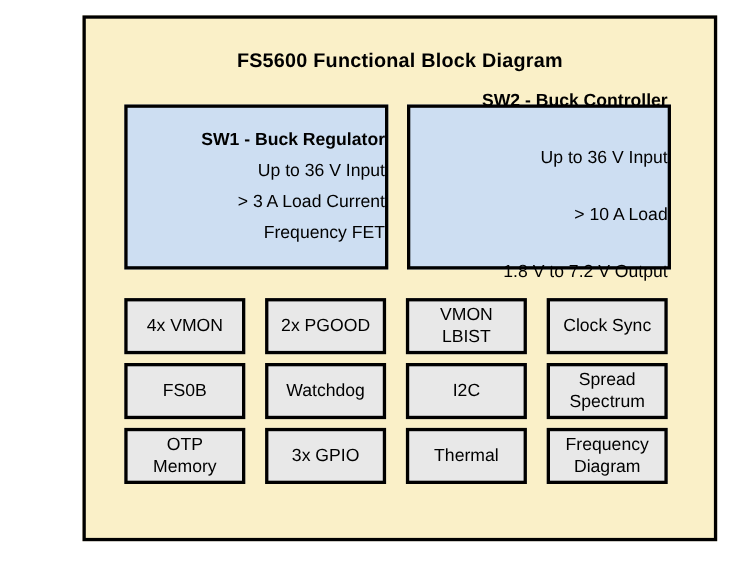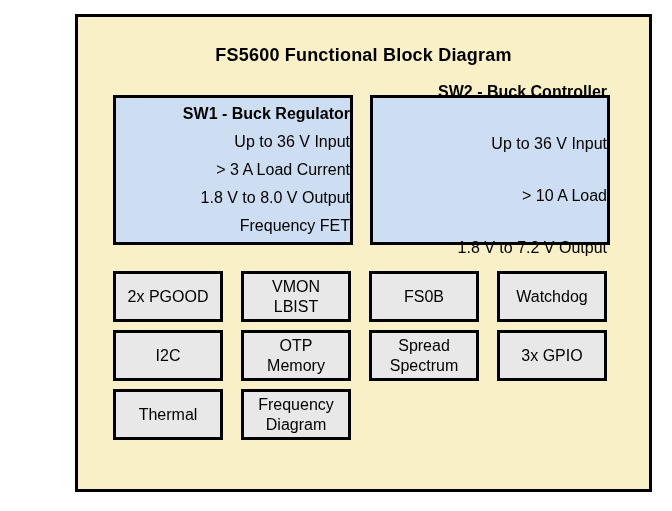--- a/index.html
+++ b/index.html
@@ -80,55 +80,60 @@
 
 <div class="canvas">
   <div class="panel">
 
     <div class="title">FS5600 Functional Block Diagram</div>
 
     <div class="sw-box sw1">
       <div class="sw-title">SW1 - Buck Regulator</div>
       <div class="sw-line">Up to 36 V Input</div>
       <div class="sw-line">&gt; 3 A Load Current</div>
-      <div class="sw-line">1.8 V to 8.0 V Output</div>
       <div class="sw-line">Frequency FET</div>
     </div>
 
     <div class="sw-box sw2">
       <div class="sw-title">SW2 - Buck Controller</div>
       <div class="sw-line">Up to 36 V Input</div>
       <div class="sw-line">&gt; 10 A Load</div>
       <div class="sw-line">1.8 V to 7.2 V Output</div>
     </div>
 
     <div class="grid">
       <div class="cell">
+        <span>4x VMON</span>
+      </div>
+      <div class="cell">
         <span>2x PGOOD</span>
       </div>
       <div class="cell">
         <span>VMON</span>
         <span>LBIST</span>
+      </div>
+      <div class="cell">
+        <span>Clock Sync</span>
       </div>
       <div class="cell">
         <span>FS0B</span>
       </div>
       <div class="cell">
         <span>Watchdog</span>
       </div>
       <div class="cell">
         <span>I2C</span>
       </div>
       <div class="cell">
+        <span>Spread</span>
+        <span>Spectrum</span>
+      </div>
+      <div class="cell">
         <span>OTP</span>
         <span>Memory</span>
-      </div>
-      <div class="cell">
-        <span>Spread</span>
-        <span>Spectrum</span>
       </div>
       <div class="cell">
         <span>3x GPIO</span>
       </div>
       <div class="cell">
         <span>Thermal</span>
       </div>
       <div class="cell">
         <span>Frequency</span>
         <span>Diagram</span>

